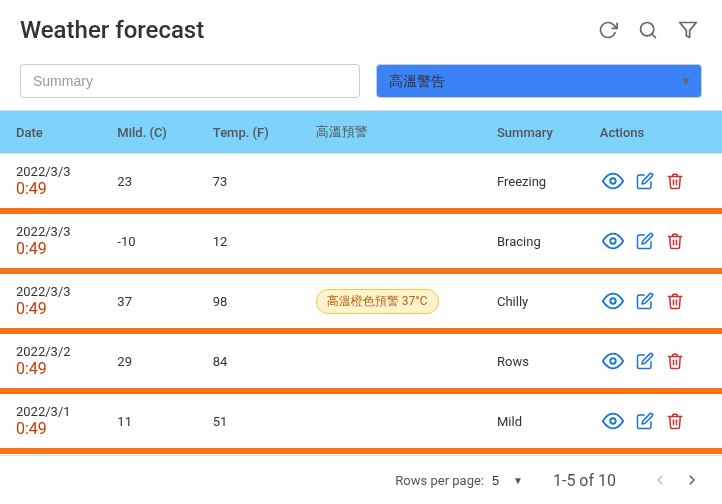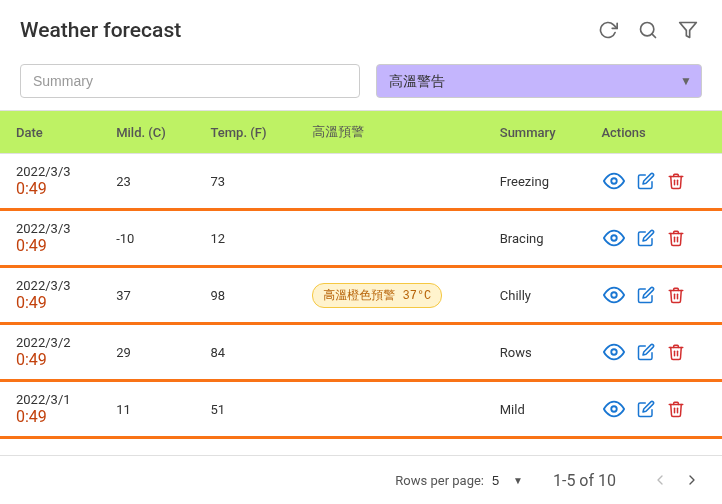--- a/index.html
+++ b/index.html
@@ -21,21 +21,21 @@
     }
     
     .header {
       display: flex;
       align-items: center;
       justify-content: space-between;
       padding: 16px 20px 12px 20px;
       background: #fff;
     }
     .header-title {
-      font-size: 21px;
+      font-size: 24px;
       font-weight: 500;
       color: #333;
     }
     .header-icons {
       display: flex;
       gap: 12px;
       align-items: center;
     }
     .header-icon-btn {
       background: none;
@@ -78,21 +78,21 @@
       flex: 1;
     }
     .filter-select {
       width: 100%;
       border: 1px solid #ccc;
       border-radius: 4px;
       padding: 8px 32px 8px 12px;
       font-size: 14px;
       color: #333;
       appearance: none;
-      background: #c4b5fd;
+      background: #3b82f6;
       outline: none;
       cursor: pointer;
     }
     .filter-select-arrow {
       position: absolute;
       right: 10px;
       top: 50%;
       transform: translateY(-50%);
       pointer-events: none;
       color: #666;
@@ -107,33 +107,33 @@
     
     .table-wrap {
       flex: 1;
       overflow: auto;
     }
     table {
       width: 100%;
       border-collapse: collapse;
     }
     thead tr {
-      background: #bef264;
+      background: #7dd3fc;
     }
     thead th {
       text-align: left;
       padding: 12px 16px;
       font-weight: 500;
       color: #555;
       font-size: 13px;
       border-bottom: 1px solid #e0e0e0;
       white-space: nowrap;
     }
     tbody tr {
-      border-bottom: 3px solid #f97316;
+      border-bottom: 6px solid #f97316;
     }
     tbody td {
       padding: 10px 16px;
       font-size: 13px;
       color: #333;
       vertical-align: middle;
     }
     .date-cell .date-main {
       font-size: 13px;
     }
@@ -143,21 +143,20 @@
     }
     .warning-badge {
       background: #fff3cd;
       color: #b8650a;
       border: 1px solid #f5c842;
       border-radius: 12px;
       padding: 3px 10px;
       font-size: 12px;
       white-space: nowrap;
       display: inline-block;
-      font-family: Liberation Mono, monospace;
     }
     .actions-cell {
       display: flex;
       align-items: center;
       gap: 8px;
     }
     .action-btn {
       background: none;
       border: none;
       cursor: pointer;

